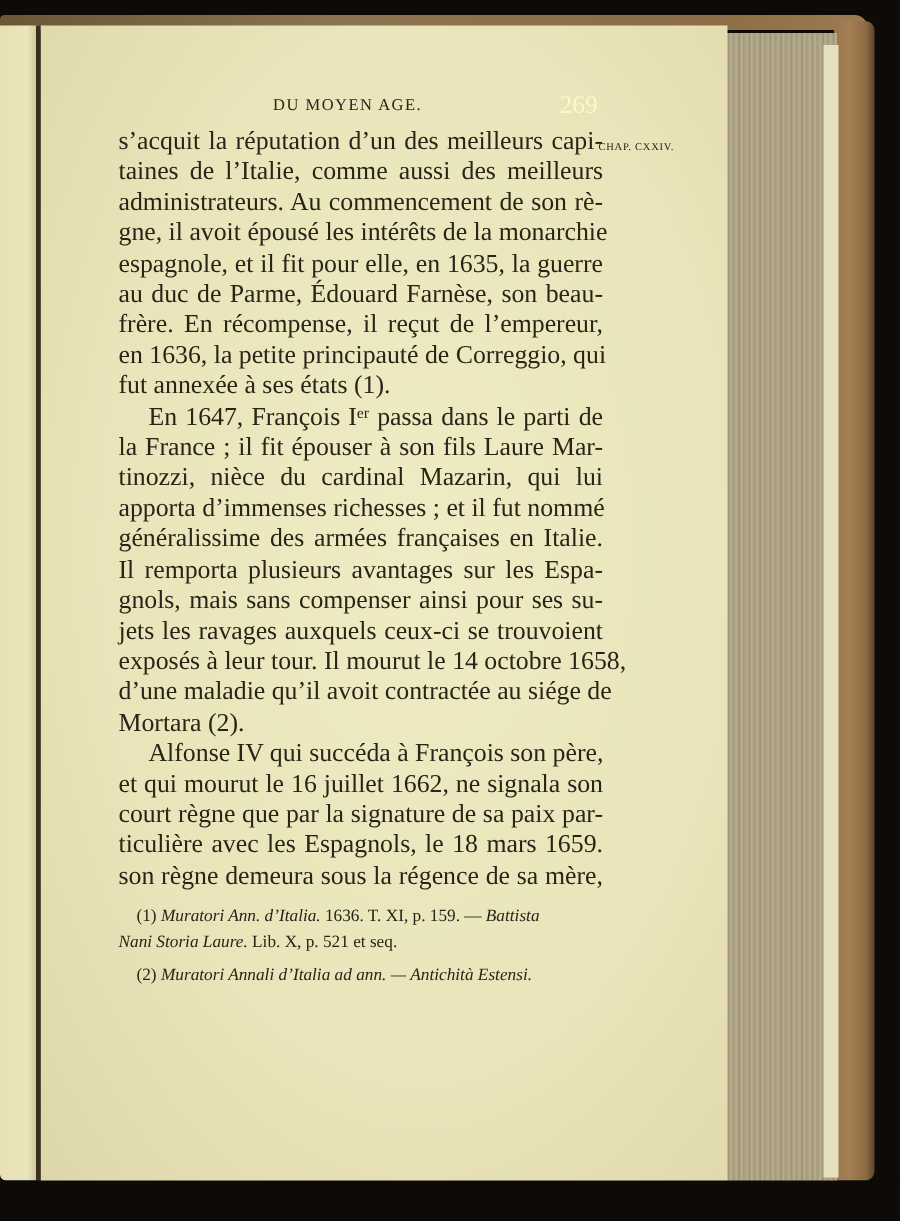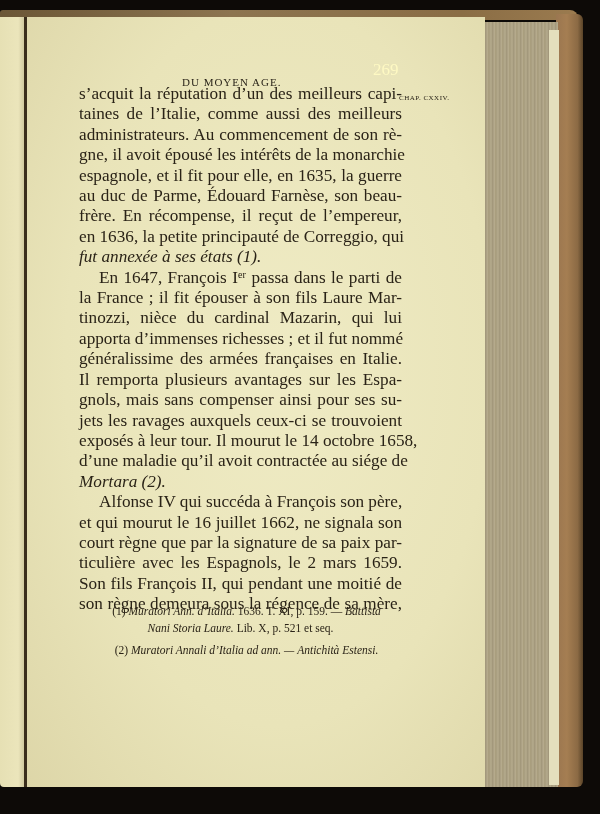--- a/index.html
+++ b/index.html
@@ -4,29 +4,29 @@
 <style>
   html, body { margin:0; padding:0; }
   body { width:600px; height:814px; background:#0d0a07; position:relative; overflow:hidden; font-family:"Liberation Serif", serif; }
   .left-page { position:absolute; left:0; top:17px; width:26px; height:770px; background:linear-gradient(90deg,#e6e0b4 0%,#ebe5bb 70%,#c8c196 100%); border-radius:0 0 0 4px; }
   .gutter { position:absolute; left:24px; top:17px; width:3px; height:772px; background:#3a2e1c; }
   .cover-top { position:absolute; left:0; top:10px; width:578px; height:10px; background:linear-gradient(90deg,#6b5636,#8c7450 40%,#8a6d45 80%,#9b7b4f); border-radius:3px 8px 0 0; }
   .cover-right { position:absolute; left:556px; top:14px; width:27px; height:773px; background:linear-gradient(90deg,#9a7650,#a57e52 40%,#8b6a44 80%,#5a4428); border-radius:0 6px 6px 0; }
   .page-block { position:absolute; left:482px; top:22px; width:76px; height:768px; background:repeating-linear-gradient(90deg,#a69b7d 0px,#b5ab8d 2px,#9d9276 4px,#bbb093 5px,#a39877 7px); }
   .page-edge-light { position:absolute; left:549px; top:30px; width:10px; height:755px; background:#e4dfbd; }
   .page { position:absolute; left:27px; top:17px; width:458px; height:773px; background:radial-gradient(ellipse at 55% 45%, #efebc4 0%, #e9e4b9 60%, #ddd6a8 100%); border-radius:0 0 2px 2px; }
-  .running-head { position:absolute; left:182px; top:76px; font-size:11px; letter-spacing:1px; color:#2a2419; }
+  .running-head { position:absolute; left:182px; top:64px; font-size:11px; letter-spacing:1px; color:#2a2419; }
   .page-number { position:absolute; left:373px; top:60px; font-size:17px; color:#fef9c3; }
   .margin-note { position:absolute; left:399px; top:94px; font-size:7px; letter-spacing:0.5px; color:#2a2419;text-align:right; }
   .body-text { position:absolute; left:79px; top:84px; width:323px; font-size:17.2px; line-height:20.4px; color:#2a2317; }
   .line { white-space:nowrap; display:block; text-align:justify; text-align-last:justify; }
-  .line.last { text-align-last:left;font-style:italic; }
+  .line.last { text-align-last:left; }
   .line.indent { padding-left:20px; }
   .footnotes { position:absolute; left:79px; top:603px; width:323px; font-size:11.5px; line-height:17px; color:#2a2317; }
-  .footnotes .fn { display:block; white-space:nowrap;text-align:center; }
+  .footnotes .fn { display:block; white-space:nowrap; }
   .footnotes .indent { padding-left:12px; }
   .footnotes i { font-style:italic; }
   .fn-gap { height:5px; }
   .shadow-bottom { position:absolute; left:0; top:787px; width:600px; height:27px; background:#0d0a07; }
 </style>
 </head>
 <body>
 
 <div class="cover-top"></div>
 <div class="cover-right"></div>
@@ -58,22 +58,21 @@
   <span class="line">généralissime des armées françaises en Italie.</span>
   <span class="line">Il remporta plusieurs avantages sur les Espa-</span>
   <span class="line">gnols, mais sans compenser ainsi pour ses su-</span>
   <span class="line">jets les ravages auxquels ceux-ci se trouvoient</span>
   <span class="line">exposés à leur tour. Il mourut le 14 octobre 1658,</span>
   <span class="line">d’une maladie qu’il avoit contractée au siége de</span>
   <span class="line last">Mortara (2).</span>
   <span class="line indent">Alfonse IV qui succéda à François son père,</span>
   <span class="line">et qui mourut le 16 juillet 1662, ne signala son</span>
   <span class="line">court règne que par la signature de sa paix par-</span>
-  <span class="line">ticulière avec les Espagnols, le 2 mars 1659.</span>
-  <span class="line">Son fils François II, qui pendant une moitié de</span>
+  <span class="line">ticulière avec les Espagnols, le 18 mars 1659.</span>
   <span class="line">son règne demeura sous la régence de sa mère,</span>
 </div>
 
 <div class="footnotes">
   <span class="fn indent">
     <span>(1)</span>
     <i>Muratori Ann. d’Italia.</i>
     <span>1636. T. XI, p. 159. —</span>
     <i>Battista</i>
   </span>

